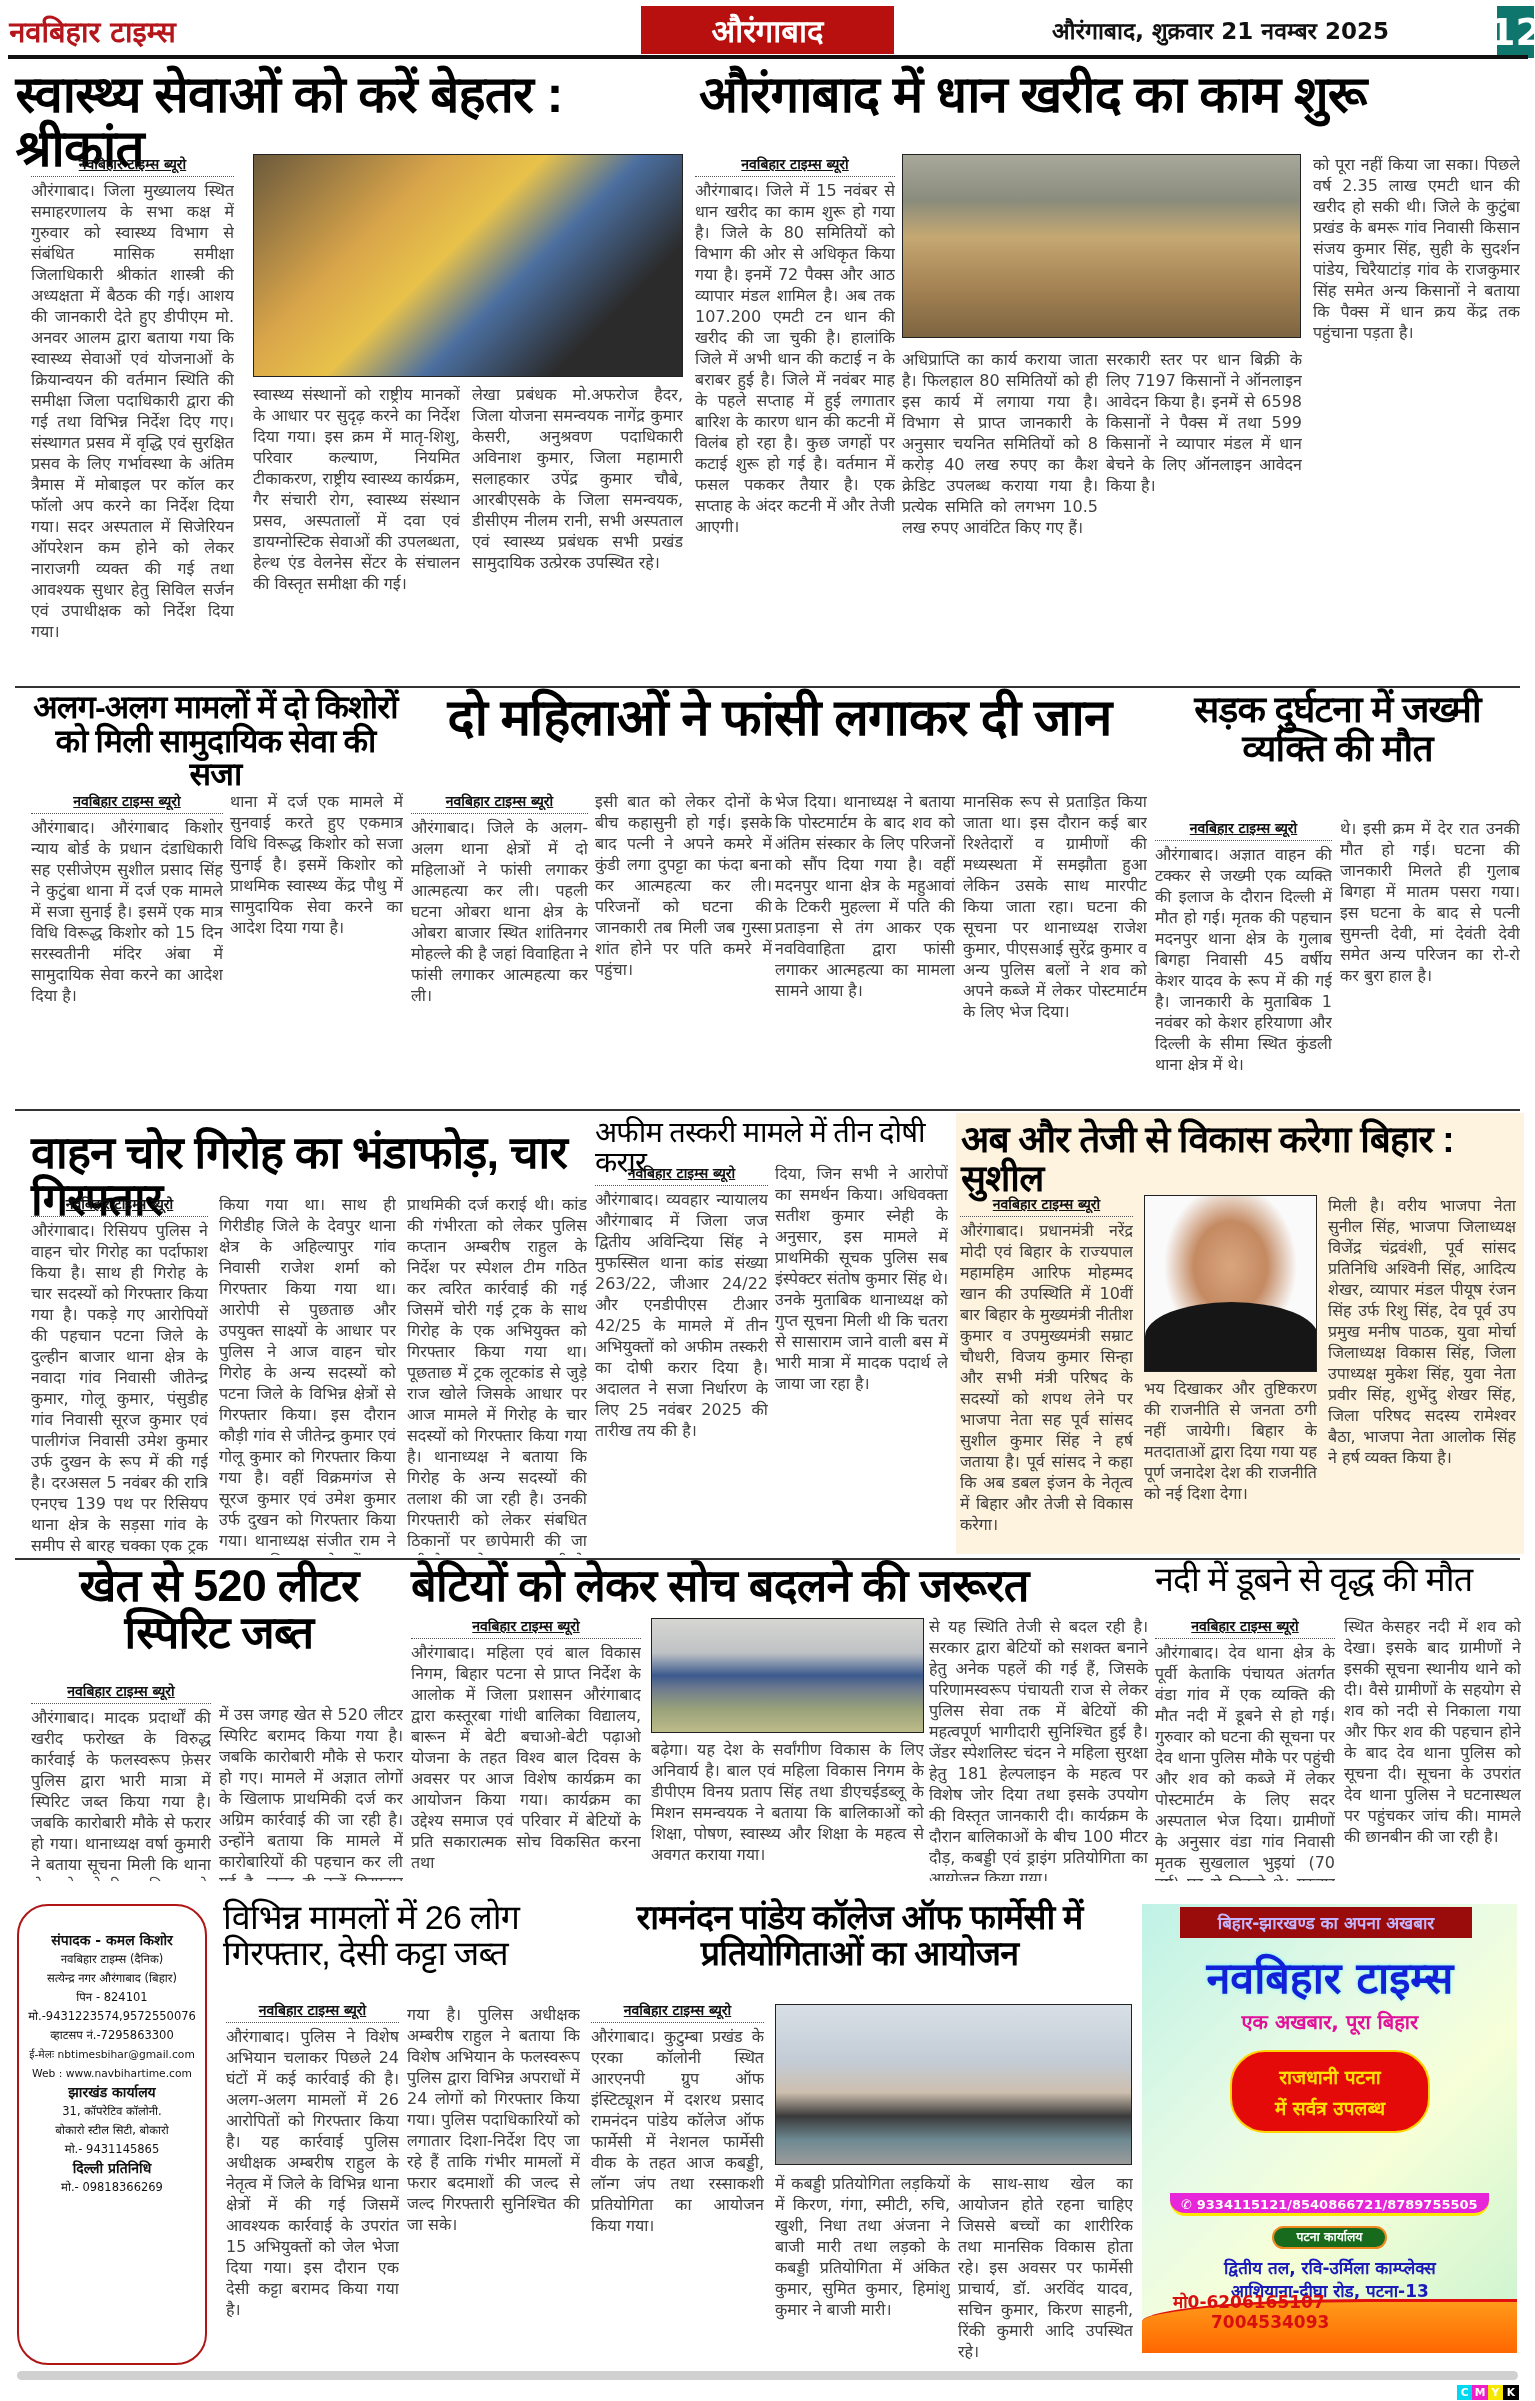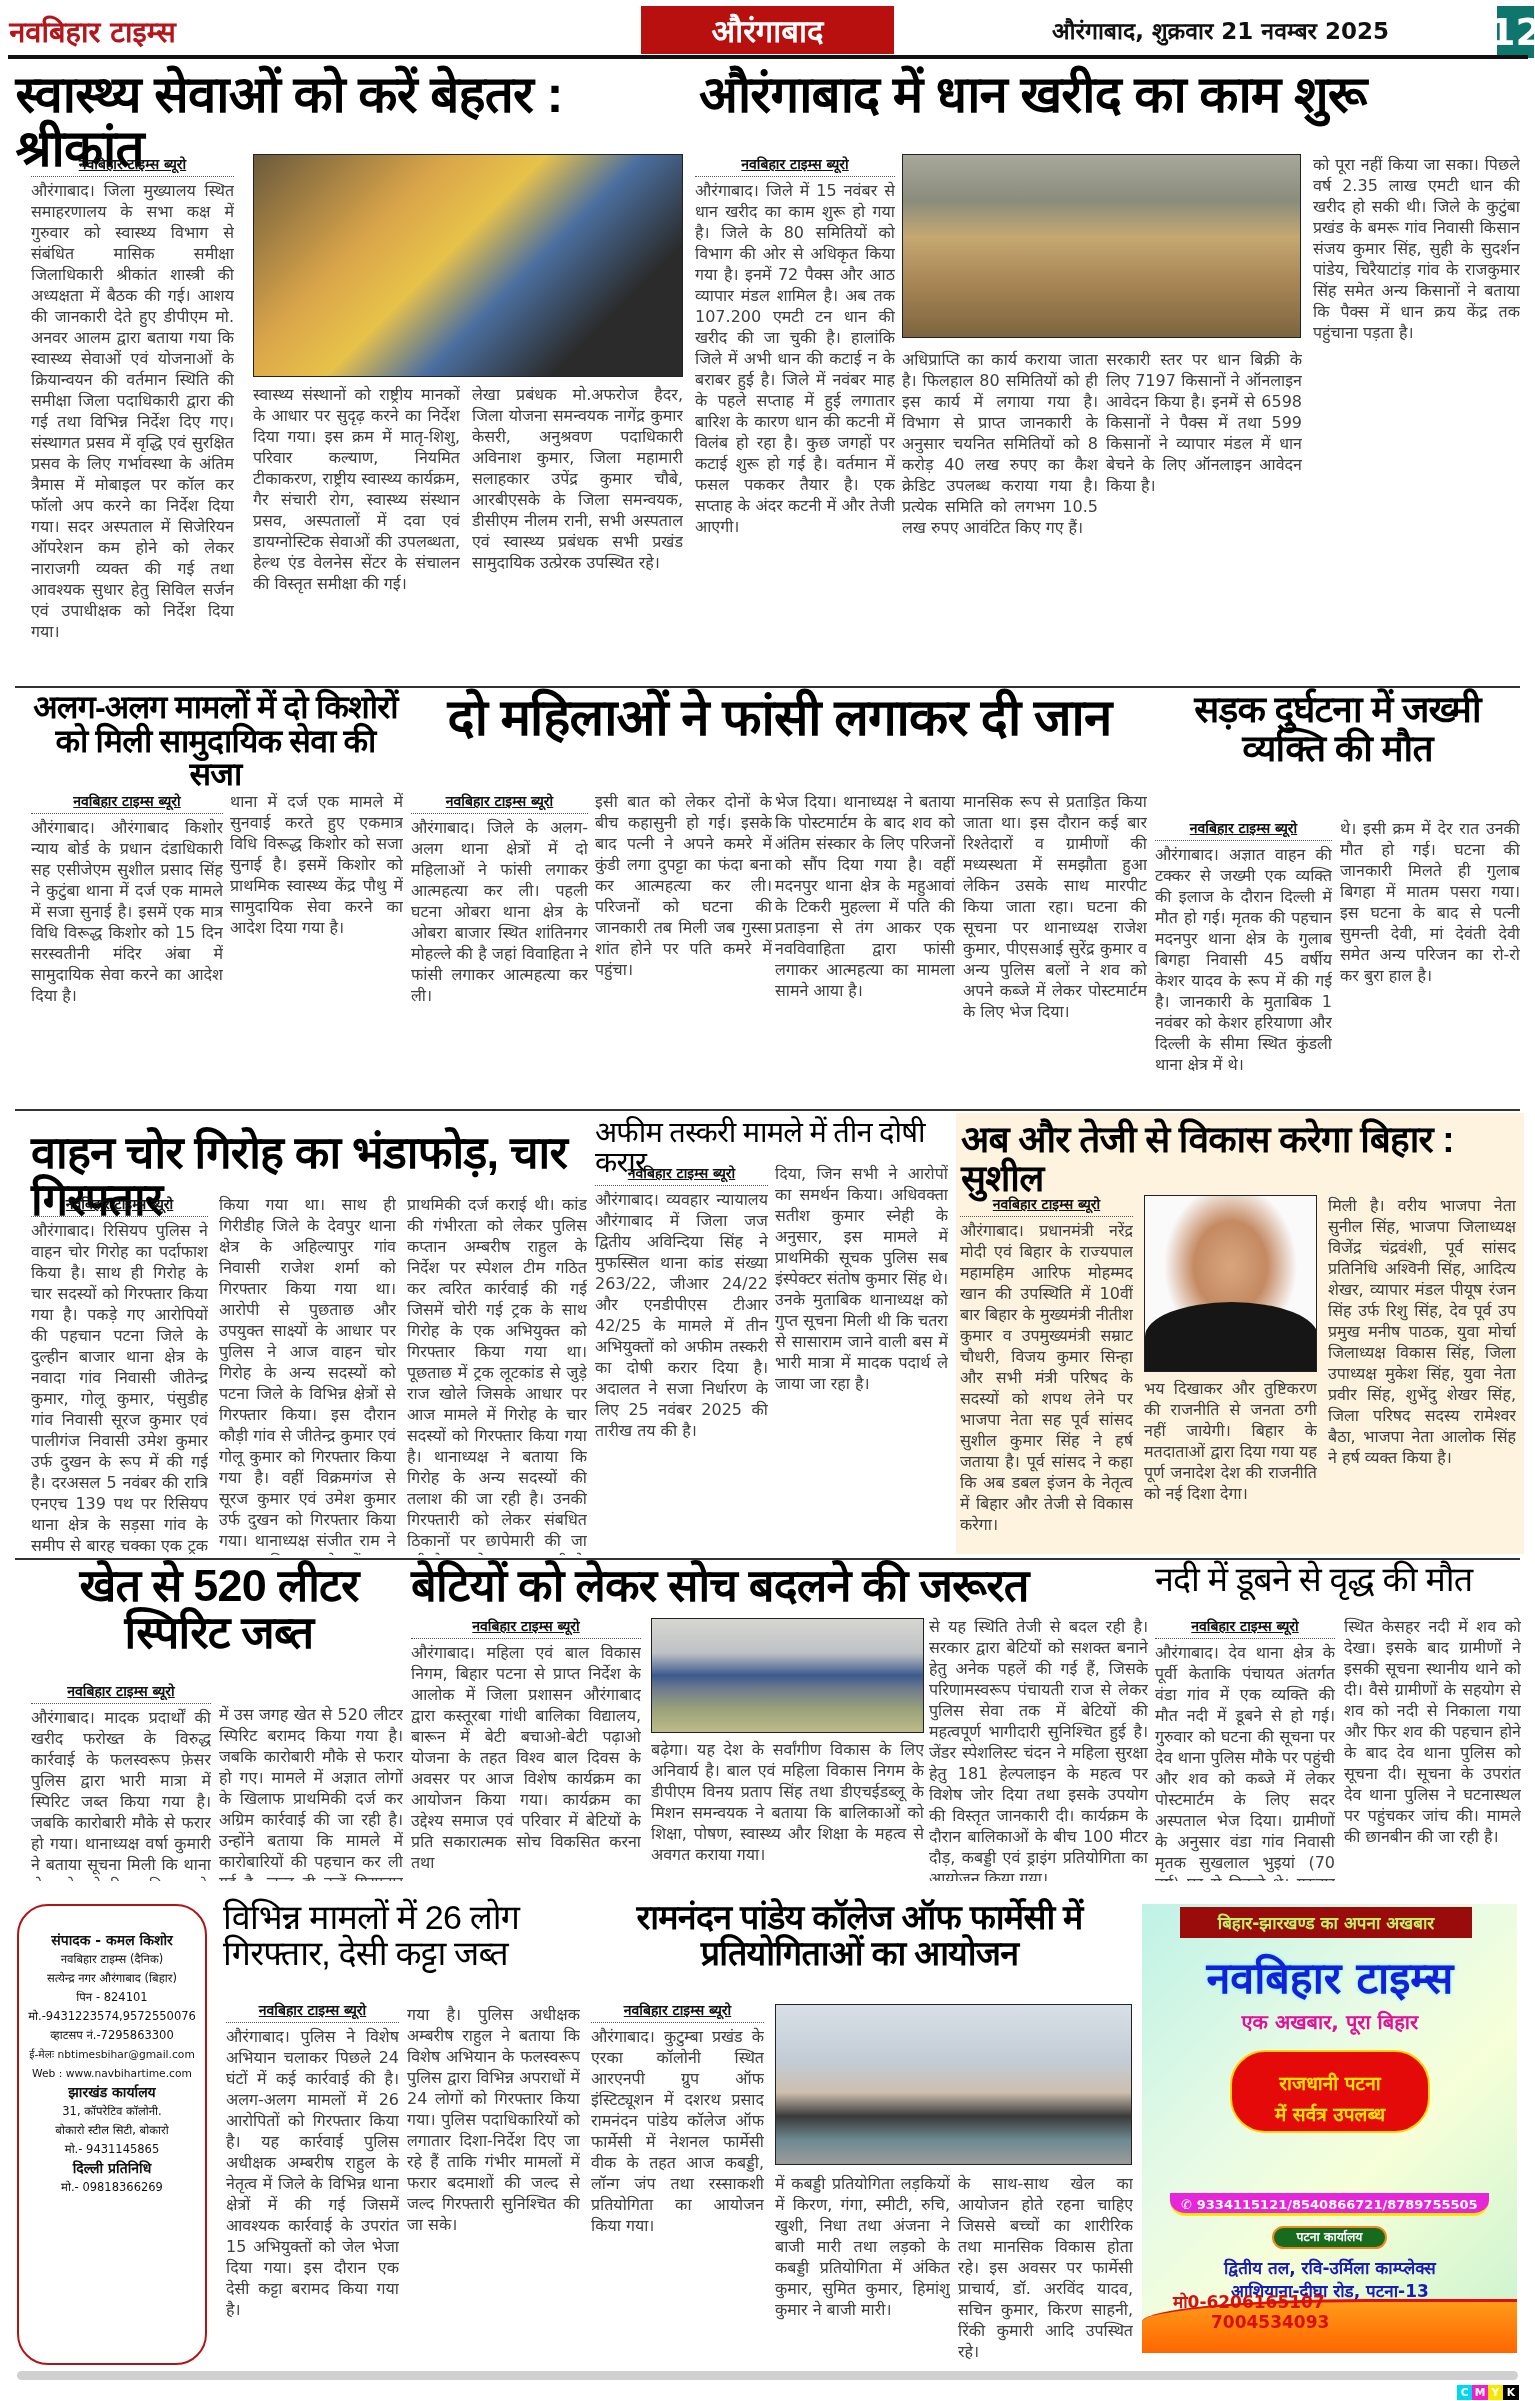--- a/index.html
+++ b/index.html
@@ -13,24 +13,24 @@
   .headline { font-weight: bold; color: #000; line-height: 1.05; letter-spacing: -0.8px; font-family: "Liberation Sans", sans-serif; }
   .byline { font-size: 14px; font-weight: bold; text-decoration: underline; text-align: center; border-bottom: 0.8px dotted #555; padding-bottom: 3.1px; margin-bottom: 3.1px; }
   .body { font-size: 16px; line-height: 21px; text-align: justify; color: #404040; font-family: "DejaVu Sans", sans-serif; }
   .col { position: absolute; overflow: hidden; }
   .photo { position: absolute; border: 1.5px solid #222; overflow: hidden; }
   .hrule { position: absolute; height: 1.5px; background: #333; }
   .beige { background: #fdf3df; }
   .imprint { left: 17px; top: 1904px; width: 190px; height: 461px; border: 2.3px solid #b01515; border-radius: 31px; padding: 20px 9.2px 7.7px; text-align: center; font-size: 11.5px; line-height: 19px; }
   .imprint .hd { font-weight: bold; font-size: 14px; }
   .ad { left: 1142px; top: 1904px; width: 375px; height: 449px; background: linear-gradient(135deg, #bff2e6 0%, #e9fbe5 40%, #f6ffd8 60%, #c8f3cf 100%); overflow: hidden; }
-  .ad-top { position: absolute; left: 38px; top: 3.1px; width: 292px; height: 31px; background: #9a0b0b; color: #bef264; font-size: 17px; font-weight: bold; display: flex; align-items: center; justify-content: center; }
+  .ad-top { position: absolute; left: 38px; top: 3.1px; width: 292px; height: 31px; background: #9a0b0b; color: #c4b5fd; font-size: 17px; font-weight: bold; display: flex; align-items: center; justify-content: center; }
   .ad-logo { position: absolute; left: 15.4px; top: 43px; width: 345px; text-align: center; font-size: 43px; font-weight: bold; color: #1420d8; text-shadow: 0 0 3.1px #5ef; }
   .ad-tag { position: absolute; left: 15.4px; top: 104px; width: 345px; text-align: center; font-size: 20px; font-weight: bold; color: #e0129a; }
-  .ad-pill { position: absolute; left: 71px; top: 146px; width: 200px; height: 83px; border-radius: 35px; background: #e50a0a; border: 2.3px solid #ffd400; color: #ffe000; text-align: center; font-size: 19px; font-weight: bold; line-height: 31px; padding-top: 16px; }
+  .ad-pill { position: absolute; left: 71px; top: 146px; width: 200px; height: 83px; border-radius: 35px; background: #e50a0a; border: 2.3px solid #ffd400; color: #ffe000; text-align: center; font-size: 19px; font-weight: bold; line-height: 31px; padding-top: 10px; }
   .ad-note { position: absolute; left: 15.4px; top: 230px; width: 345px; text-align: center; font-size: 14.6px; font-weight: bold; color: #1a1ab8; line-height: 23px; }
   .ad-phones { position: absolute; left: 28px; top: 289px; width: 319px; height: 23px; background: #e626d8; border-bottom: 3.1px solid #ffe600; color: #fff; font-size: 13px; font-weight: bold; text-align: center; line-height: 23px; border-radius: 0 0 15.4px 15.4px; }
   .ad-office { position: absolute; left: 119px; top: 322px; width: 115px; height: 23px; border-radius: 11.5px; background: #186a1d; border: 2.3px solid #f08a20; color: #fff; font-size: 12.3px; font-weight: bold; text-align: center; line-height: 18.4px; }
   .ad-addr { position: absolute; left: 15.4px; top: 353px; width: 345px; text-align: center; font-size: 17px; font-weight: bold; color: #1a1ab8; line-height: 23px; }
   .ad-wave { position: absolute; left: 0; top: 395px; width: 375px; height: 54px; background: linear-gradient(180deg, #ff9a1a, #ff6600); border-top: 3.8px solid #e01010; border-radius: 60% 0 0 0 / 23px 0 0 0; }
   .ad-mob { position: absolute; left: 31px; top: 388px; font-size: 17px; font-weight: bold; color: #d90f0f; line-height: 20px; }
   .footer-bar { left: 17px; top: 2371px; width: 1501px; height: 9.2px; background: #d0d0d0; border-radius: 4.6px; }
   .cmyk { left: 1457px; top: 2385px; display: flex; }
   .cmyk span { width: 15.4px; height: 15.4px; font-size: 10.7px; font-weight: bold; color: #fff; display: flex; align-items: center; justify-content: center; }
 </style>

